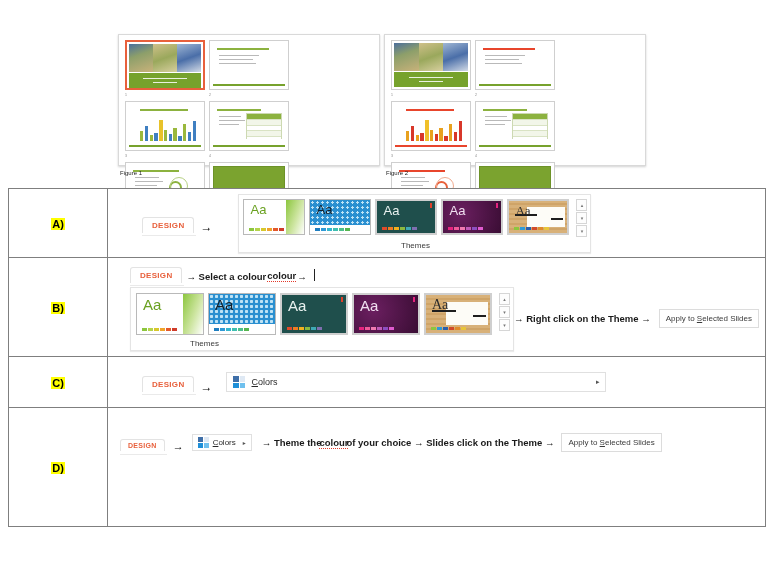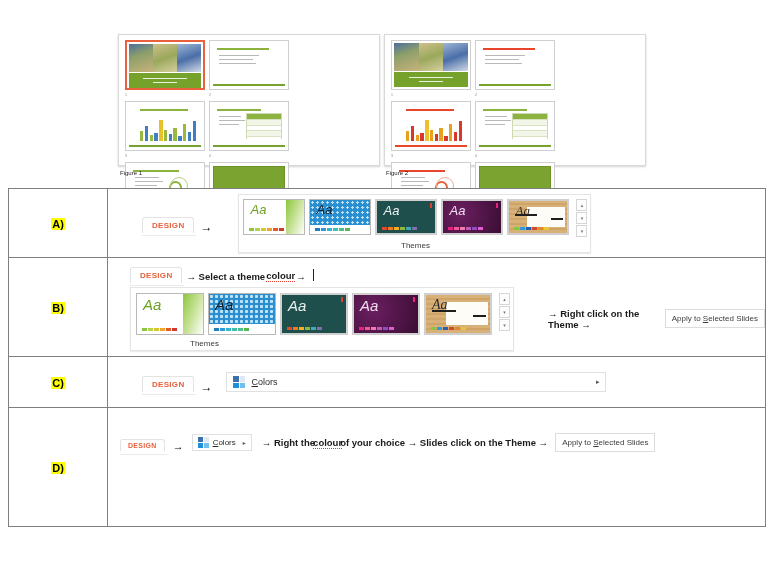--- a/index.html
+++ b/index.html
@@ -97,21 +97,21 @@
   .gallery{
     display:inline-block;border:1px solid #e4e4e4;background:#fff;
     box-shadow:0 1px 1px rgba(0,0,0,.08);padding:4px 3px 2px 4px;position:relative;
   }
   .galrow{display:flex;gap:4px;align-items:flex-start;}
   .thumb{
     width:62px;height:36px;border:1px solid #b9b9b9;position:relative;overflow:hidden;
     background:#fff;box-sizing:border-box;
   }
   .thumb.framed{border:2px solid #cfcfcf;}
-  .thumb .aa{position:absolute;left:6px;top:3px;font-size:13px;line-height:1;font-style:italic;}
+  .thumb .aa{position:absolute;left:6px;top:3px;font-size:13px;line-height:1;}
   .sw{position:absolute;left:5px;bottom:3px;display:flex;gap:1px;}
   .sw i{width:5px;height:3px;display:block;}
   .spin{display:flex;flex-direction:column;gap:1px;margin-left:3px;}
   .spin b{
     width:9px;height:10px;border:1px solid #d6d6d6;background:#fdfdfd;
     font-size:5px;color:#777;display:flex;align-items:center;justify-content:center;font-weight:normal;
   }
   .gallab{text-align:center;font-size:8px;color:#3a3a3a;padding-top:4px;}
   .gpin{position:absolute;right:3px;top:2px;width:2px;height:5px;}
 
@@ -415,21 +415,21 @@
     <tr>
       <td class="labelcell" style="height:98px">
         <span class="lbl">B)</span>
       </td>
       <td class="content">
         <div style="padding-left:22px;">
           <div style="display:flex;align-items:flex-end;gap:4px;">
             <div class="designtab-wrap">
               <span class="designtab">DESIGN</span>
             </div>
-            <span class="txt" style="margin-bottom:1px">→ Select a theme </span>
+            <span class="txt" style="margin-bottom:1px">→ Select a colour </span>
             <span class="txt sq" style="margin:0 0 1px -3px">colour</span>
             <span class="txt" style="margin:0 0 1px -3px"> →</span>
             <span style="display:inline-block;width:1px;height:12px;background:#222;margin:0 0 2px 3px"></span>
           </div>
 
           <div style="display:flex;align-items:center;margin-top:4px;">
             <div class="gallery" style="padding:5px 3px 2px 5px">
               <div class="galrow">
                 <div class="thumb" style="width:68px;height:42px;background:#ffffff">
                   <div style="position:absolute;right:0;top:0;width:20px;height:100%;background:linear-gradient(110deg,#8cc63e 0%,#cde5a0 55%,#ffffff 100%);"></div>
@@ -496,21 +496,21 @@
                 </div>
                 <div class="spin">
                   <b>▴</b>
                   <b>▾</b>
                   <b>▾</b>
                 </div>
               </div>
               <div class="gallab" style="text-align:left;padding-left:54px">Themes</div>
             </div>
 
-            <span class="txt" style="margin-left:34px">→ Right click on the Theme →</span>
+            <span class="txt" style="">→ Right click on the Theme →</span>
             <span class="applybtn" style="margin-left:8px">Apply to <span class="uline">S</span>elected Slides</span>
           </div>
         </div>
       </td>
     </tr>
 
     <tr>
       <td class="labelcell" style="height:50px">
         <span class="lbl">C)</span>
       </td>
@@ -550,21 +550,21 @@
             <span class="colicon" style="width:11px;height:11px">
               <i style="background:#3f6fa8"></i>
                   <i style="background:#dfe9f4"></i>
                   <i style="background:#1f8fd8"></i>
                   <i style="background:#6fc0ee"></i>
             </span>
             <span class="nm" style="font-size:8px"><span class="uline">C</span>olors</span>
             <span style="font-size:6px;color:#555;margin-left:3px">▸</span>
           </div>
 
-          <span class="txt" style="margin-left:10px">→ Right the </span>
+          <span class="txt" style="margin-left:10px">→ Theme the </span>
           <span class="txt sq" style="margin-left:-2px">colour</span>
           <span class="txt" style="margin-left:-2px"> of your choice → Slides click on the Theme →</span>
           <span class="applybtn" style="margin-left:7px">Apply to <span class="uline">S</span>elected Slides</span>
         </div>
 
       </td>
     </tr>
 
   </tbody>
     </table>

